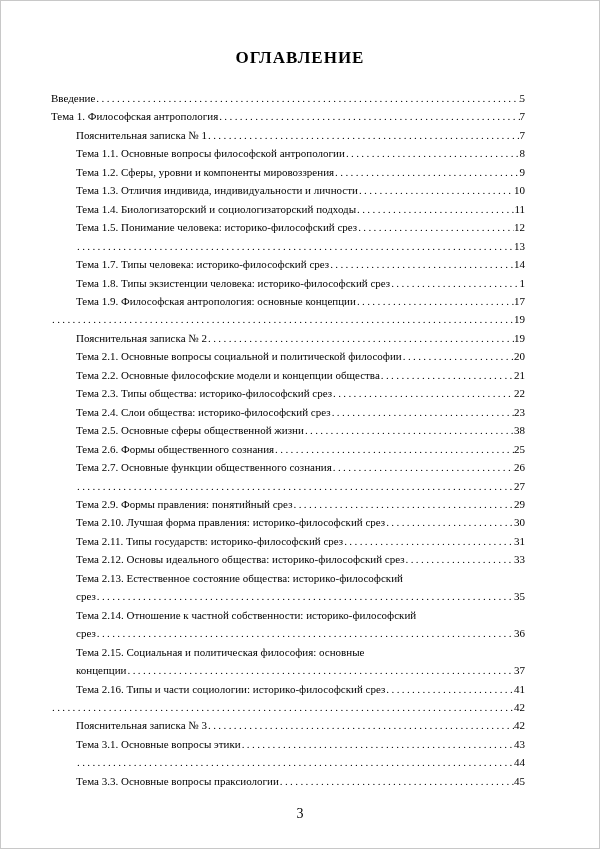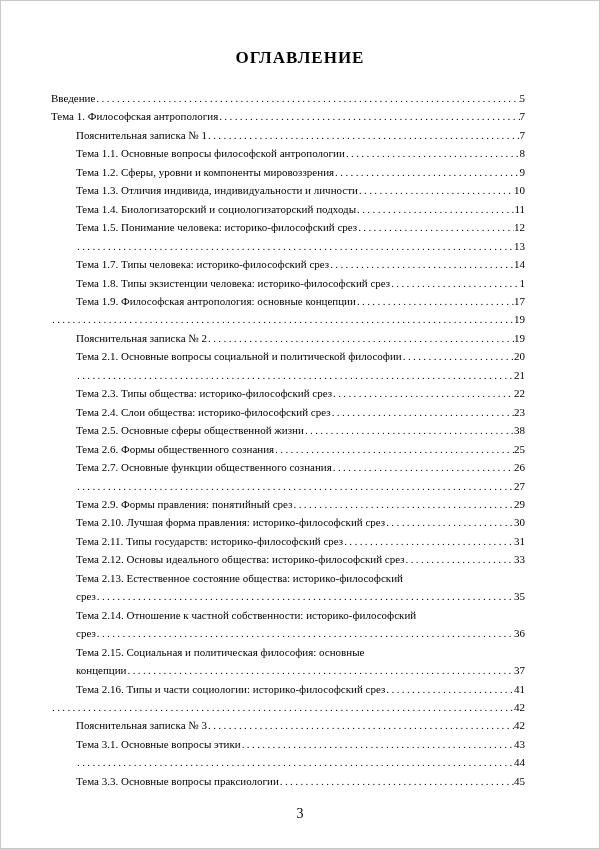--- a/index.html
+++ b/index.html
@@ -135,20 +135,21 @@
         <span class="entry-text">Пояснительная записка № 2</span>
         <span class="leader">........................................................................................................................................................................................................</span>
         <span class="page-num">19</span>
       </div>
       <div class="toc-row indent">
         <span class="entry-text">Тема 2.1. Основные вопросы социальной и политической философии</span>
         <span class="leader">........................................................................................................................................................................................................</span>
         <span class="page-num">20</span>
       </div>
       <div class="toc-row indent">
+        <span class="entry-text">Тема 2.2. Основные философские модели и концепции общества</span>
         <span class="leader">........................................................................................................................................................................................................</span>
         <span class="page-num">21</span>
       </div>
       <div class="toc-row indent">
         <span class="entry-text">Тема 2.3. Типы общества: историко-философский срез</span>
         <span class="leader">........................................................................................................................................................................................................</span>
         <span class="page-num">22</span>
       </div>
       <div class="toc-row indent">
         <span class="entry-text">Тема 2.4. Слои общества: историко-философский срез</span>

